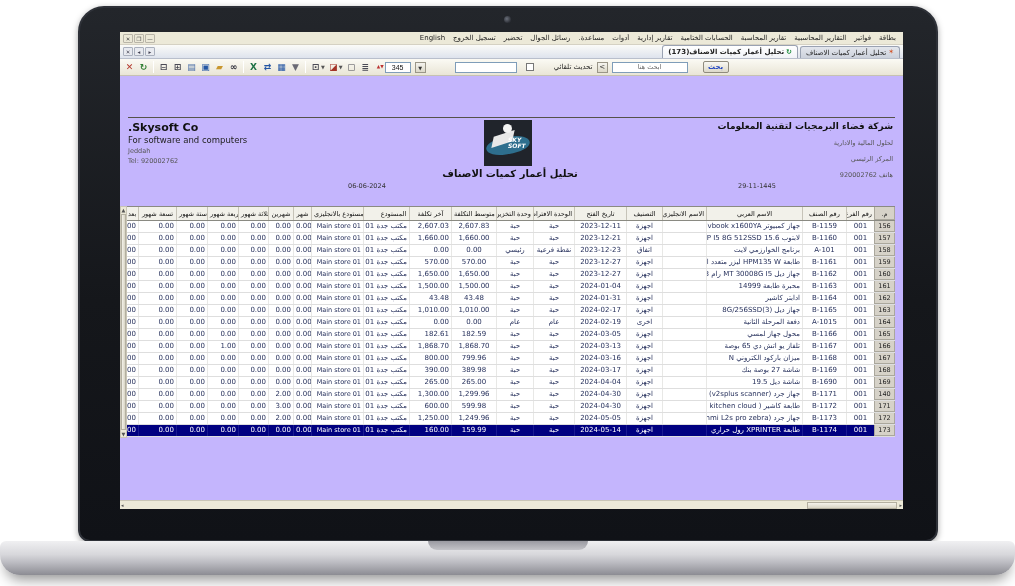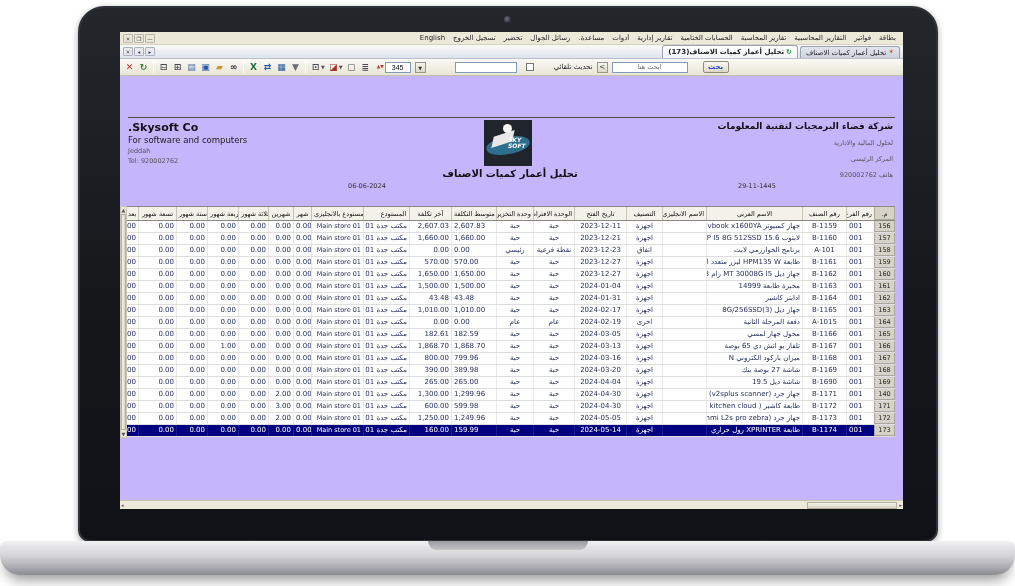--- a/index.html
+++ b/index.html
@@ -114,29 +114,29 @@
   .table-wrap{position:absolute;left:7px;right:8px;top:130px;overflow:hidden;direction:rtl;}
   .hrow,.trow{display:flex;direction:rtl;width:783px;}
   .hrow{height:15px;border-top:1px solid #8a8a82;border-bottom:1px solid #8a8a82;}
   .hrow .c{background:#f2f1ea;border-left:1px solid #c6c3b8;font-size:6.5px;color:#111;
     text-align:center;line-height:14px;}
   .trow{height:12px;border-bottom:1px solid #dedede;background:#fff;}
   .trow .c{border-left:1px solid #e8e8e6;font-size:7px;color:#26305c;line-height:11px;}
   .c{height:100%;overflow:hidden;white-space:nowrap;padding:0 2px;text-align:right;flex:0 0 auto;}
   .col1{width:21px;background:#d6d2c8!important;border:1px solid #aaa79c!important;border-top:none!important;
     text-align:center;color:#222!important;font-size:6.5px!important;}
-  .col2{width:28px;text-align:left;}
+  .col2{width:28px;text-align:center;}
   .col3{width:44px;text-align:center;}
   .col4{width:96px;}
   .col5{width:44px;}
   .col6{width:36px;text-align:center;}
   .col7{width:52px;text-align:center;color:#333;}
   .col8{width:41px;text-align:center;}
   .col9{width:37px;text-align:center;}
-  .col10{width:45px;direction:ltr;text-align:left;}
+  .col10{width:45px;direction:ltr;text-align:center;}
   .col11{width:42px;direction:ltr;text-align:right;}
   .col12{width:46px;padding-left:16px;}
   .col13{width:52px;direction:ltr;text-align:right;font-size:6.5px!important;}
   .col14{width:18px;direction:ltr;text-align:right;}
   .col15{width:25px;direction:ltr;text-align:right;}
   .col16{width:30px;direction:ltr;text-align:right;}
   .col17{width:31px;direction:ltr;text-align:right;}
   .col18{width:31px;direction:ltr;text-align:right;}
   .col19{width:38px;direction:ltr;text-align:right;}
   .col20{width:26px;direction:ltr;text-align:right;}
@@ -562,21 +562,21 @@
                 <div class="c col19">0.00</div>
                 <div class="c col20">0.00</div>
               </div>
               <div class="trow">
                 <div class="c col1">168</div>
                 <div class="c col2">001</div>
                 <div class="c col3">B-1169</div>
                 <div class="c col4">شاشة 27 بوصة بنك</div>
                 <div class="c col5"></div>
                 <div class="c col6">اجهزة</div>
-                <div class="c col7">2024-03-20</div>
+                <div class="c col7">2024-03-17</div>
                 <div class="c col8">حبة</div>
                 <div class="c col9">حبة</div>
                 <div class="c col10">389.98</div>
                 <div class="c col11">390.00</div>
                 <div class="c col12">مكتب جدة 01</div>
                 <div class="c col13">Main store 01</div>
                 <div class="c col14">0.00</div>
                 <div class="c col15">0.00</div>
                 <div class="c col16">0.00</div>
                 <div class="c col17">0.00</div>

